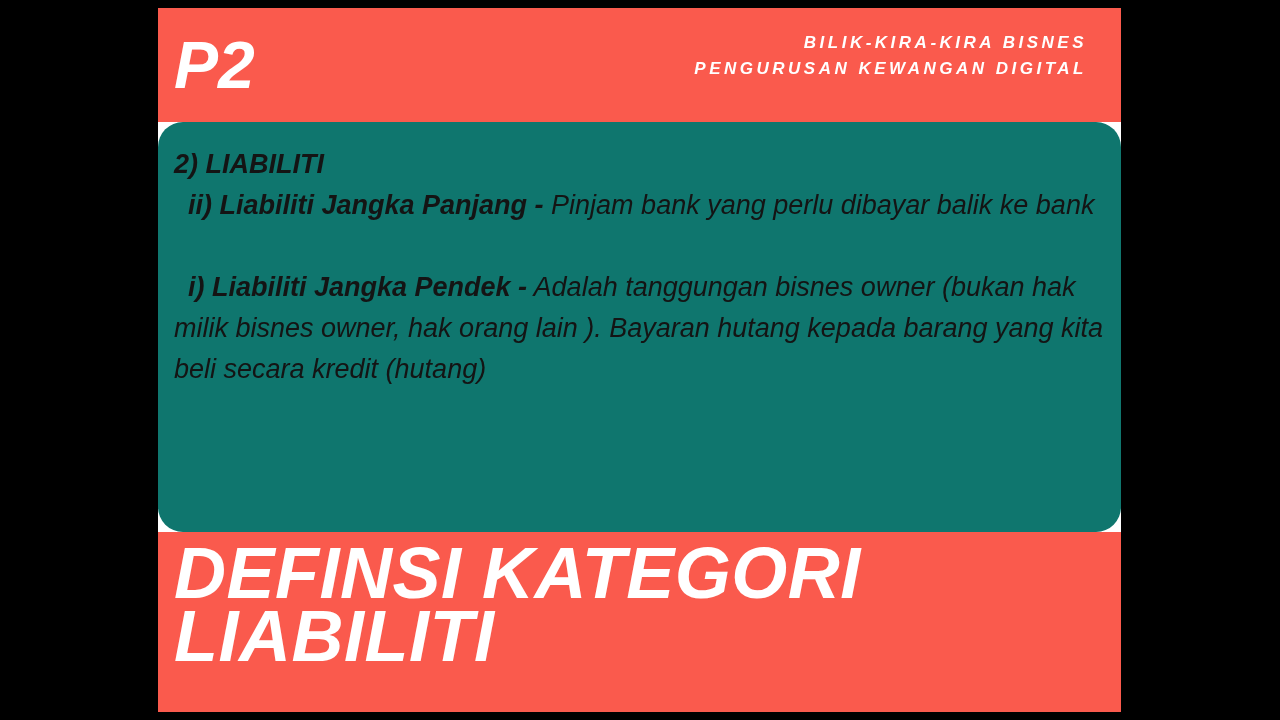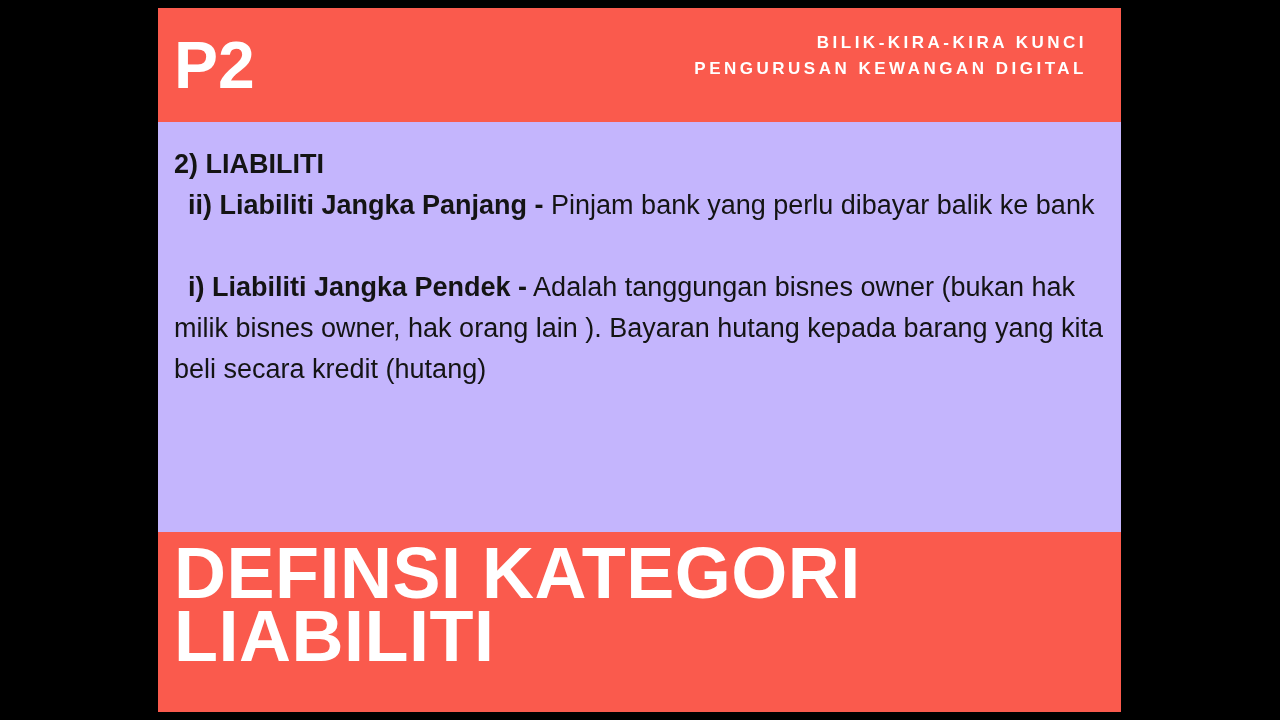--- a/index.html
+++ b/index.html
@@ -21,20 +21,21 @@
 
   .slide {
     position: absolute;
     left: 158px;
     top: 8px;
     width: 963px;
     height: 704px;
     display: flex;
     flex-direction: column;
     background: #ffffff;
+    font-style: italic;
   }
 
   
   .slide-header {
     height: 114px;
     flex: 0 0 114px;
     background: var(--accent, #FA5A4D);
     display: flex;
     justify-content: space-between;
     align-items: center;
@@ -55,25 +56,26 @@
     font-weight: bold;
     font-size: 17px;
     letter-spacing: 3.5px;
     line-height: 1.55;
     margin-top: -18px;
   }
 
   
   .slide-body {
     flex: 1 1 auto;
-    background: #c4b5fd;
+    background: #0f766e;
     color: #141414;
     padding: 22px 16px 0 16px;
     font-size: 27px;
     line-height: 41px;
+    border-radius: 25px;
   }
 
   .body-heading {
     font-size: 27px;
     font-weight: bold;
     line-height: 41px;
   }
 
   .body-item {
     text-indent: 14px;
@@ -105,21 +107,21 @@
 </style>
 </head>
 <body>
 
 <div class="stage">
   <div class="slide">
 
     <div class="slide-header">
       <div class="page-label">P2</div>
       <div class="course-name">
-        <div>BILIK-KIRA-KIRA KUNCI</div>
+        <div>BILIK-KIRA-KIRA BISNES</div>
         <div>PENGURUSAN KEWANGAN DIGITAL</div>
       </div>
     </div>
 
     <div class="slide-body">
       <div class="body-heading">2) LIABILITI</div>
 
       <p class="body-item"><span class="item-label">ii) Liabiliti Jangka Panjang -</span> <span>Pinjam bank yang perlu dibayar balik ke bank</span></p>
 
       <p class="body-item"><span class="item-label">i) Liabiliti Jangka Pendek -</span> <span>Adalah tanggungan bisnes owner (bukan hak milik bisnes owner, hak orang lain ). Bayaran hutang kepada barang yang kita beli secara kredit (hutang)</span></p>

